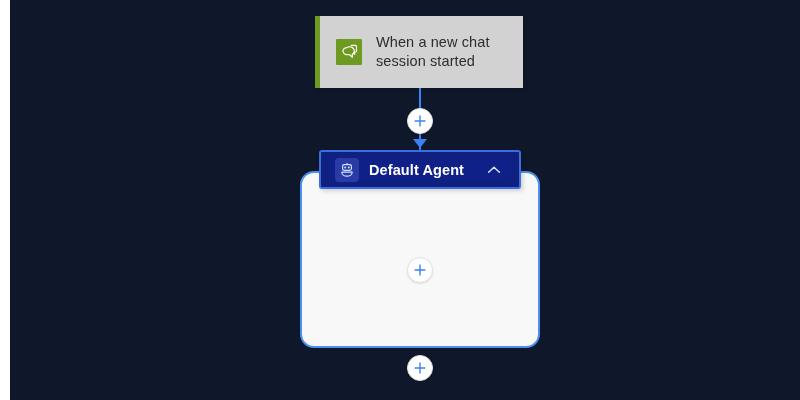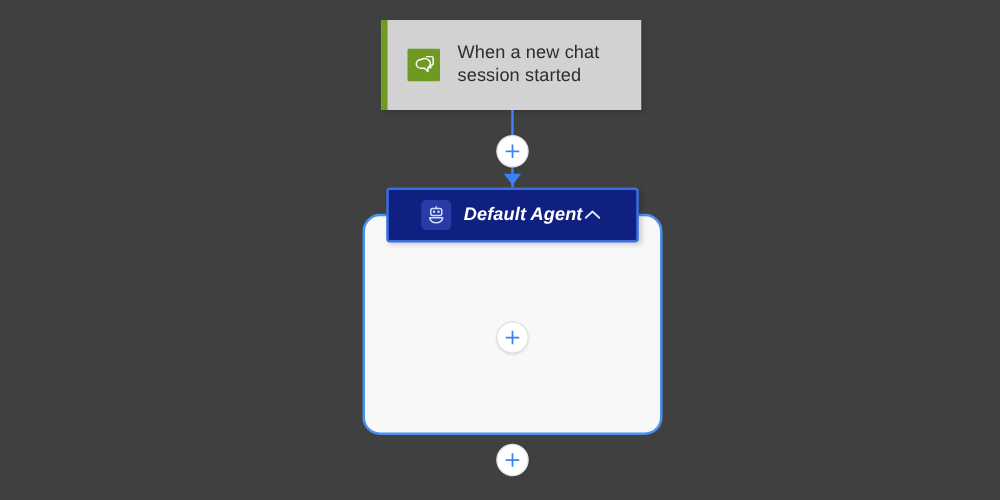--- a/index.html
+++ b/index.html
@@ -12,21 +12,22 @@
     height: 400px;
     position: relative;
     overflow: hidden;
     font-family: "Liberation Sans", sans-serif;
     -webkit-font-smoothing: antialiased;
   }
 
   .canvas {
     position: absolute;
     inset: 0;
-    background: #404040;
+    background: #0f172a;
+    margin-left: 10px;
   }
 
   
   .trigger-card {
     position: absolute;
     left: 305px;
     top: 16px;
     width: 208px;
     height: 72px;
     background: #d2d2d2;
@@ -117,24 +118,23 @@
 
   .agent-header-wrap {
     position: absolute;
     left: 309px;
     top: 150px;
     width: 202px;
     height: 39px;
     border: 2px solid #3b6fe0;
     border-radius: 3px;
     box-sizing: border-box;
-    padding: 20px;
+    padding: 8px;
     background: #0f2080;
     box-shadow: 2px 2px 4px rgba(0,0,0,0.16);
-    font-style: italic;
   }
   .agent-header {
     width: 100%;
     height: 100%;
     background: #102089;
     display: flex;
     align-items: center;
     box-sizing: border-box;
     padding: 0 9px 0 6px;
     cursor: pointer;

